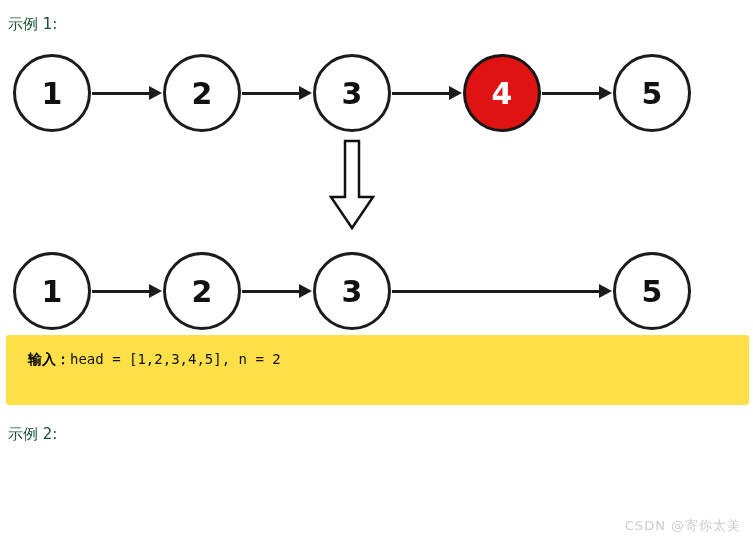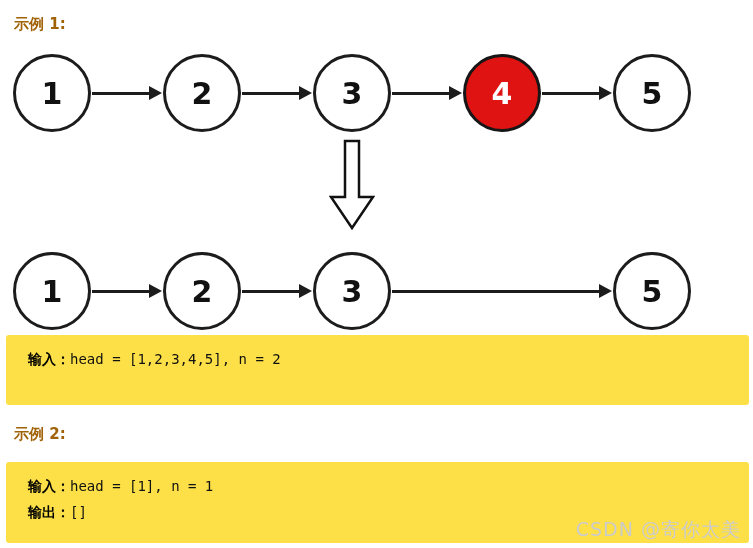--- a/index.html
+++ b/index.html
@@ -1,37 +1,37 @@
 <!DOCTYPE html>
 <html><head>
 <meta charset="utf-8">
 <style>
   html,body{margin:0;padding:0;background:#ffffff;}
   #page{position:relative;width:753px;height:548px;background:#ffffff;overflow:hidden;
         font-family:"DejaVu Sans","Liberation Sans",sans-serif;color:#111;}
-  .heading{position:absolute;left:14px;font-size:15px;font-weight:700;color:#a16207;}
+  .heading{position:absolute;left:8px;font-size:15px;font-weight:400;color:#14532d;}
   
   .node{position:absolute;width:78px;height:78px;box-sizing:border-box;border:3px solid #1c1c1c;
         border-radius:50%;background:#ffffff;display:flex;align-items:center;justify-content:center;
         font-size:30px;font-weight:700;color:#111;}
   .node.highlight{background:#de1312;color:#ffffff;border-color:#161616;}
   
   .harrow{position:absolute;height:14px;display:flex;align-items:center;}
   .harrow .shaft{flex:1;height:3px;background:#1c1c1c;}
   .harrow .head{width:0;height:0;border-left:13px solid #1c1c1c;
                 border-top:7px solid transparent;border-bottom:7px solid transparent;}
   
   .down-arrow{position:absolute;left:329px;top:139px;}
   
   .codeblock{position:absolute;left:6px;width:743px;box-sizing:border-box;background:#fde047;
              border-radius:3px;padding:11px 0 0 22px;}
   .ioline{line-height:26px;font-size:14px;white-space:pre;}
   .io-label{font-weight:700;color:#000;font-size:14px;}
   .io-code{font-family:"DejaVu Sans Mono","Liberation Mono",monospace;font-size:14px;color:#111;}
-  .watermark{position:absolute;right:12px;top:517px;font-size:19px;color:#cbcbcb;letter-spacing:1px;}
+  .watermark{position:absolute;right:12px;top:517px;font-size:13px;color:#cbcbcb;letter-spacing:1px;}
 </style>
 </head>
 <body>
 
 <div id="page">
 
   <div class="heading" style="top:15px;">示例 1:</div>
 
   <div>
     <div class="node" style="left:13px;top:54px;">1</div>
@@ -79,20 +79,16 @@
       </div>
     <div class="node" style="left:613px;top:252px;">5</div>
   </div>
 
   <div class="codeblock" style="top:335px;height:70px;">
     <div class="ioline"><span class="io-label">输入：</span><span class="io-code">head = [1,2,3,4,5], n = 2</span></div>
   </div>
 
   <div class="heading" style="top:425px;">示例 2:</div>
 
-  <div class="codeblock" style="top:462px;height:81px;">
-    <div class="ioline"><span class="io-label">输入：</span><span class="io-code">head = [1], n = 1</span></div>
-    <div class="ioline"><span class="io-label">输出：</span><span class="io-code">[]</span></div>
-  </div>
 
   <div class="watermark">CSDN @寄你太美</div>
 
 </div>
 
 </body></html>

